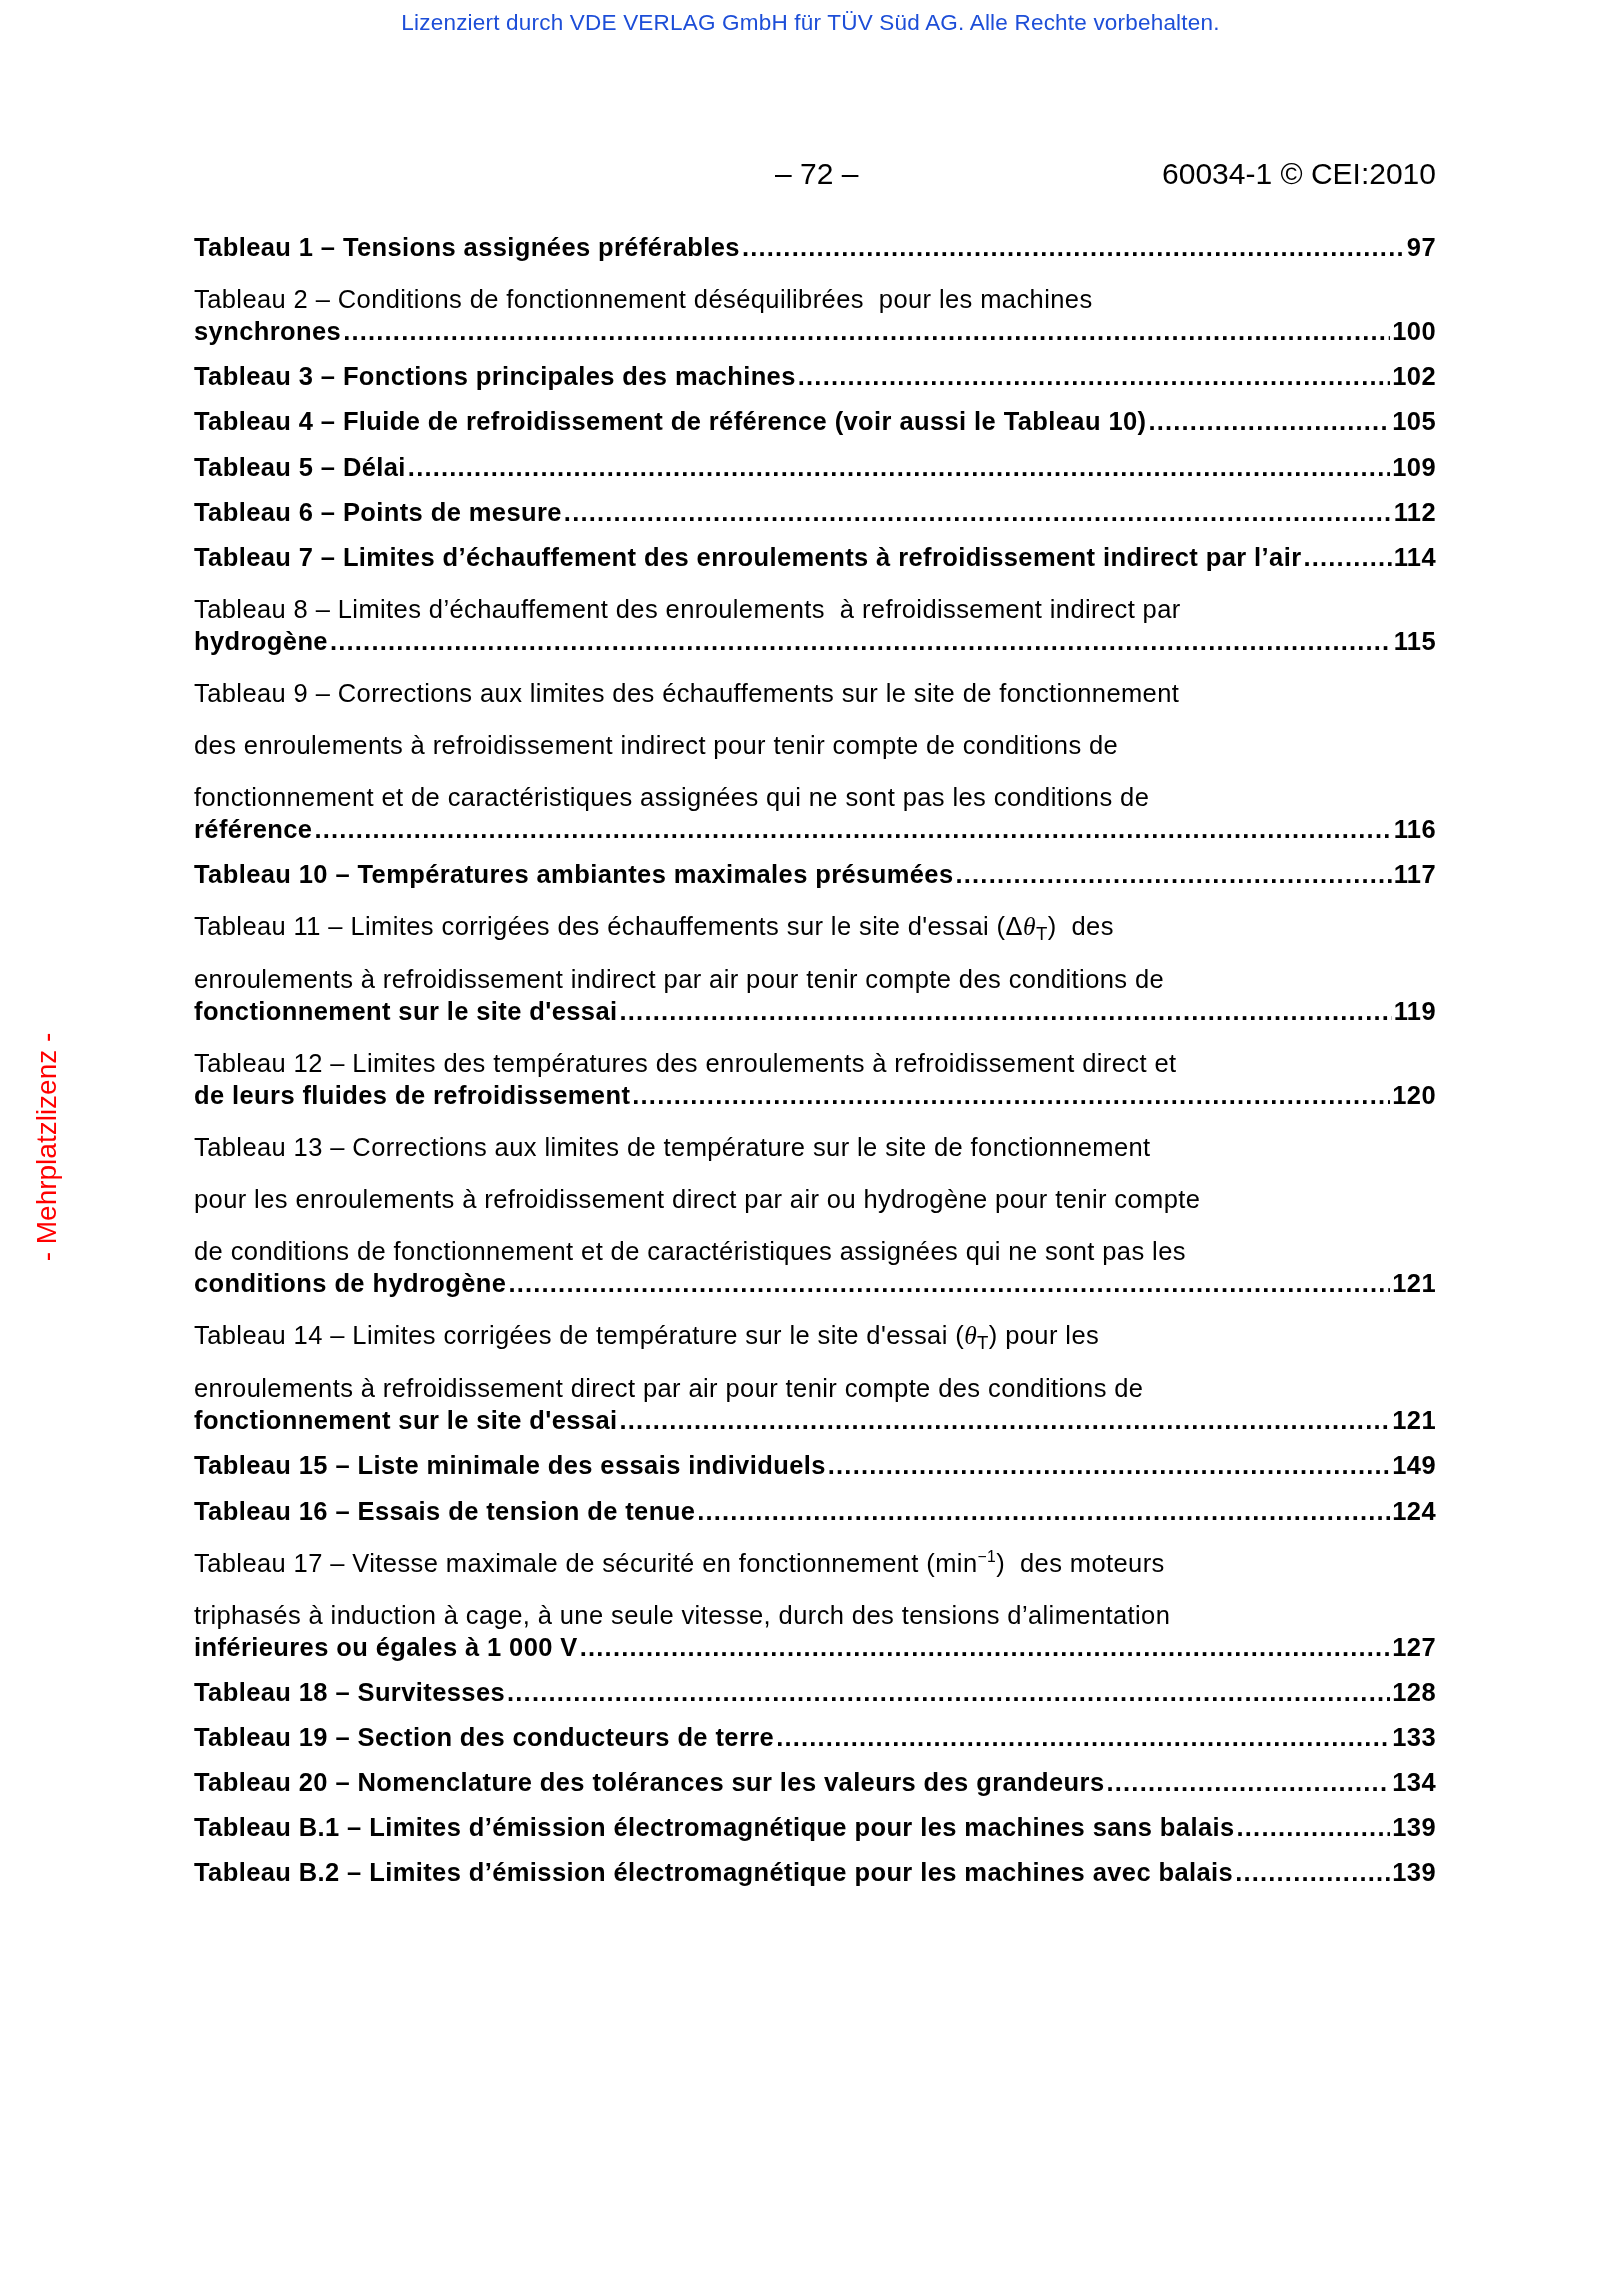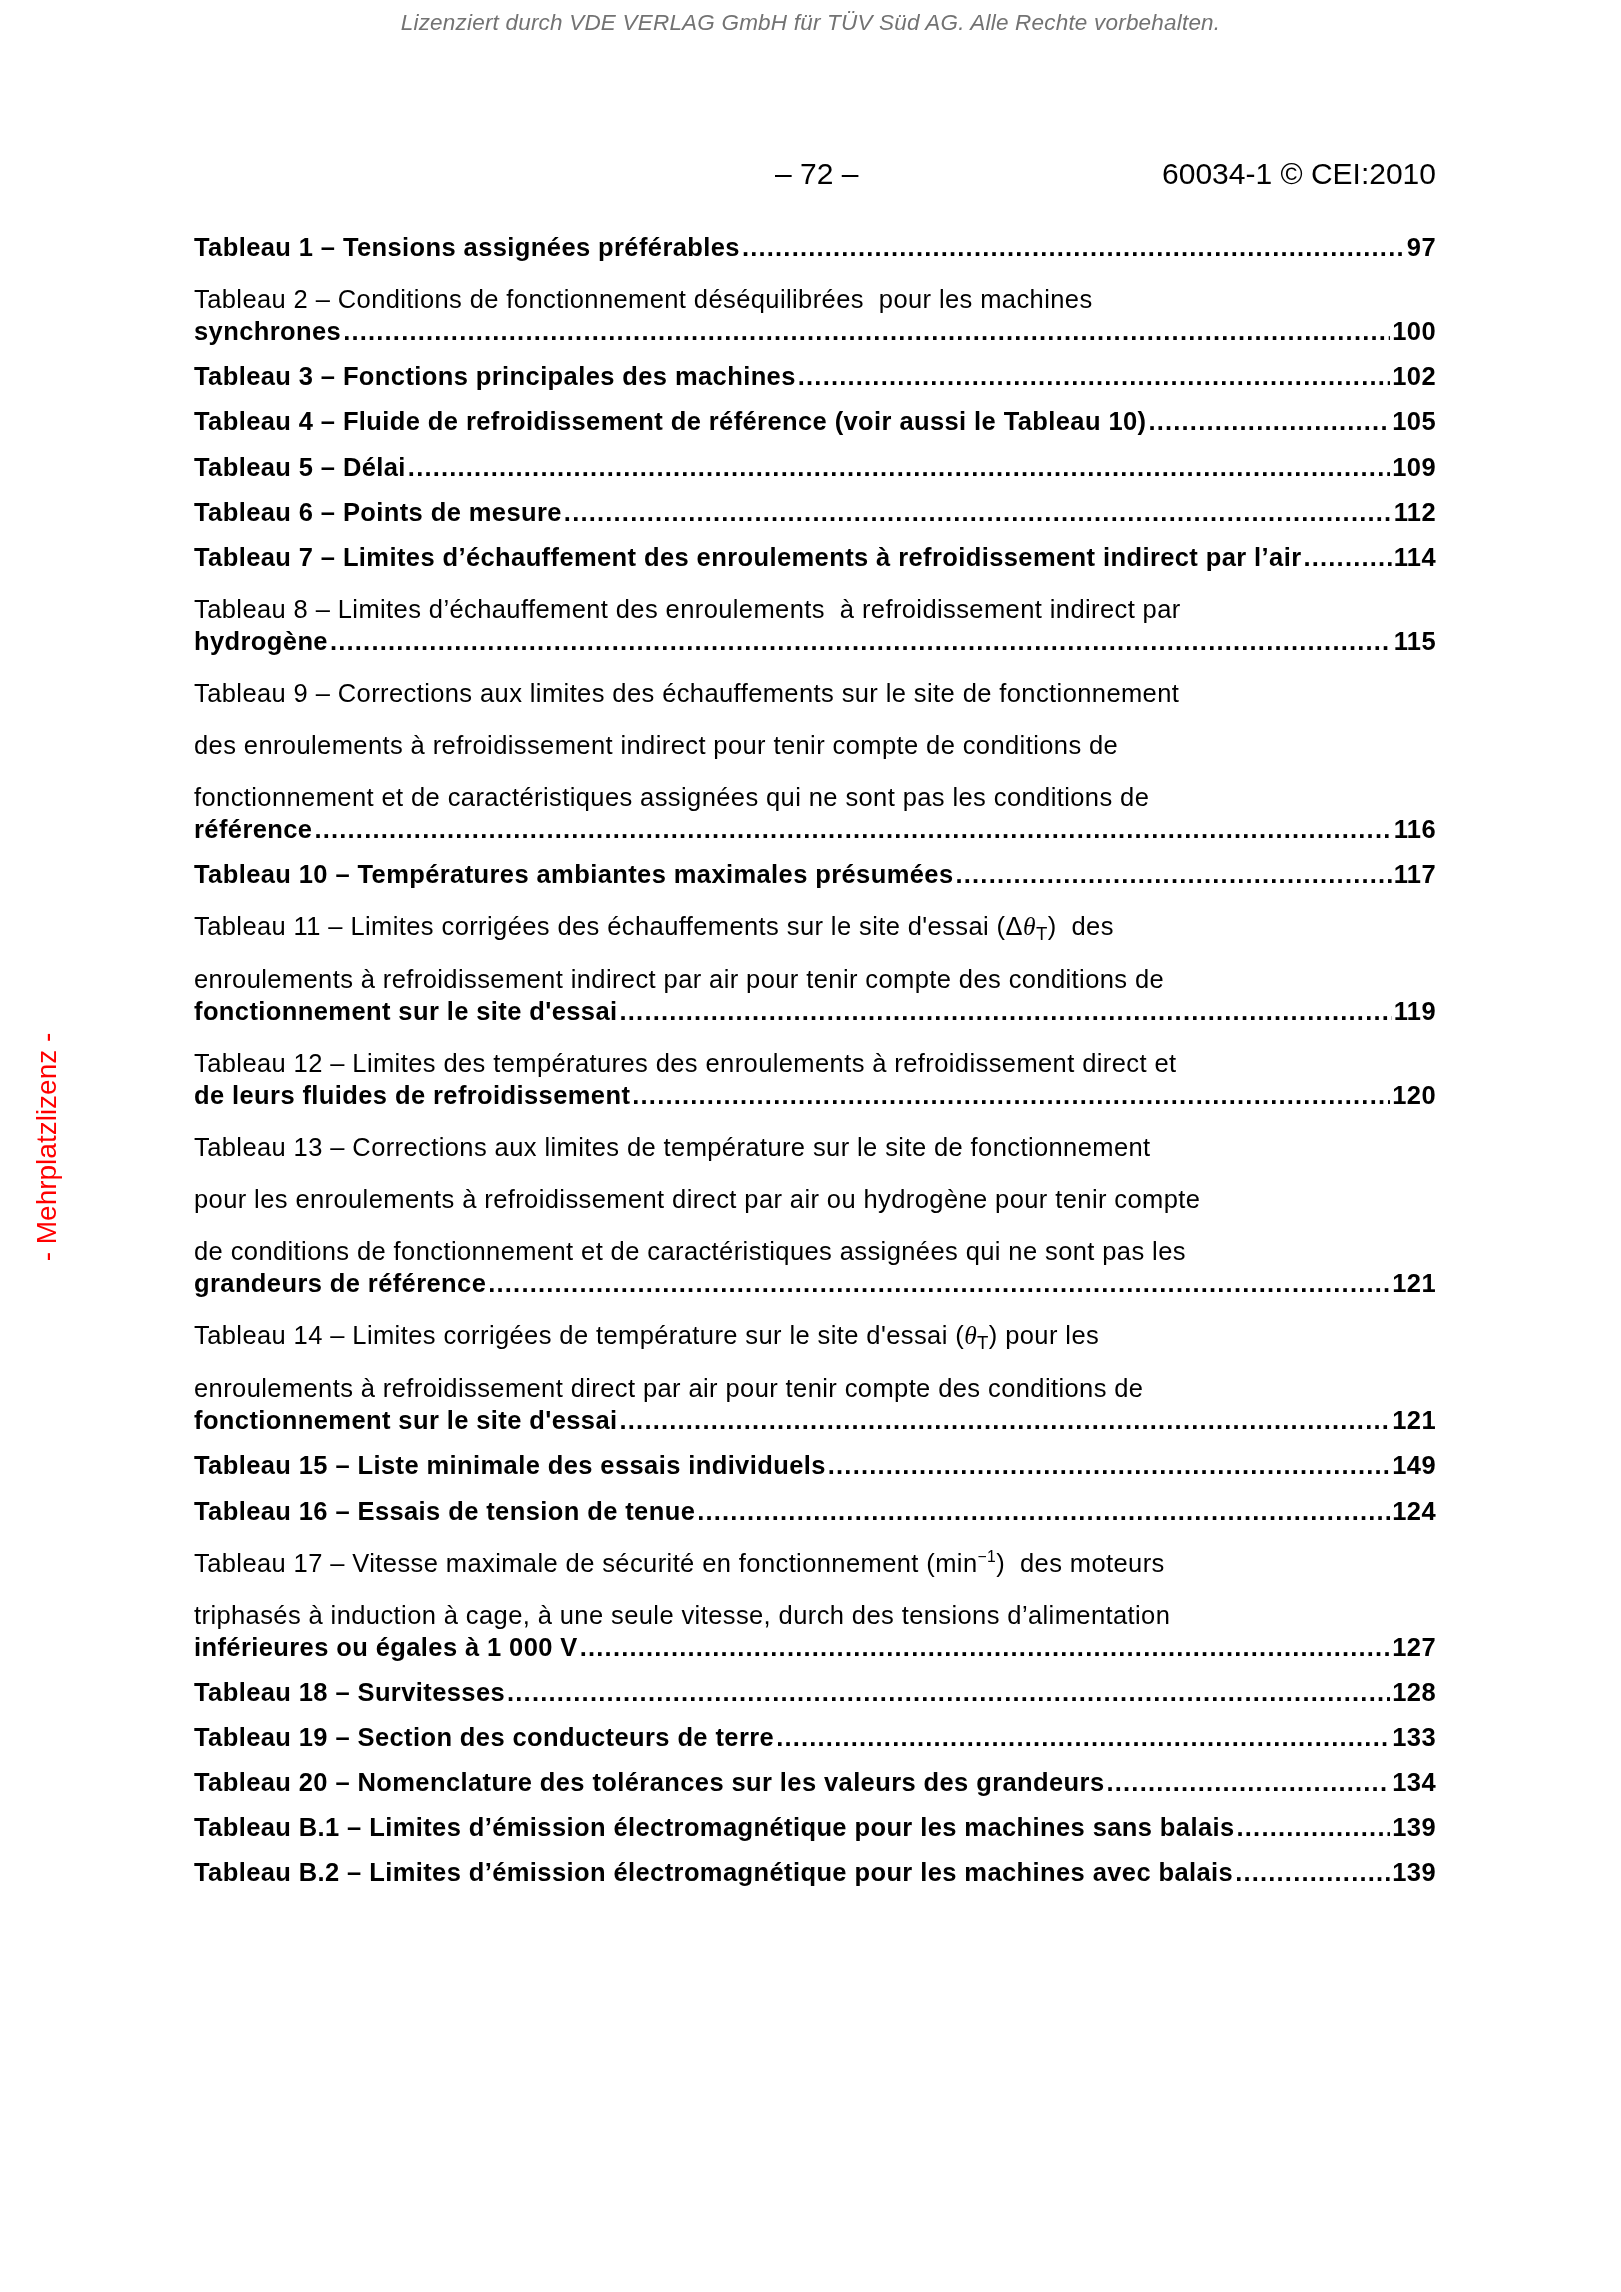--- a/index.html
+++ b/index.html
@@ -1,19 +1,19 @@
 <!DOCTYPE html>
 <html><head>
 <meta charset="utf-8">
 <style>
   html, body { margin: 0; padding: 0; background: #ffffff; }
   body { width: 1621px; height: 2293px; position: relative; overflow: hidden;
          font-family: "Liberation Sans", sans-serif; color: #000; }
   .license { position: absolute; top: 9.8px; left: 0; width: 1621px; text-align: center;
-             color: #737373; font-size: 22.5px; letter-spacing: 0.2px; font-style: italic; }
+             color: #1d4ed8; font-size: 22.5px; letter-spacing: 0.2px; }
   .side { position: absolute; left: 47px; top: 1147px; transform: translate(-50%, -50%) rotate(-90deg);
           color: #ff0000; font-size: 28px; white-space: nowrap; }
   .header { position: absolute; top: 157px; left: 194px; width: 1242px; height: 33px; font-size: 30px; }
   .header .pageno { position: absolute; left: 581px; top: 0; }
   .header .ref { position: absolute; right: 0; top: 0; }
   .toc { position: absolute; top: 231px; left: 194px; width: 1242px; font-size: 25.5px; line-height: 32px; letter-spacing: 0.4px; }
   .entry { margin-bottom: 13.2px; position: relative; }
   .entry .text { white-space: pre-wrap; margin-top: 20px; }
   .entry .last { display: flex; align-items: baseline; font-weight: bold; }
   .entry .last .t { white-space: nowrap; flex: 0 0 auto; }
@@ -127,21 +127,21 @@
         <span class="t">de leurs fluides de refroidissement </span>
         <span class="dots"></span>
         <span class="pg">120</span>
       </div>
     </div>
     <div class="entry">
       <span class="ml text">Tableau 13 – Corrections aux limites de température sur le site de fonctionnement</span>
       <span class="ml text">pour les enroulements à refroidissement direct par air ou hydrogène pour tenir compte</span>
       <span class="ml text">de conditions de fonctionnement et de caractéristiques assignées qui ne sont pas les</span>
       <div class="last">
-        <span class="t">grandeurs de référence</span>
+        <span class="t">conditions de hydrogène</span>
         <span class="dots"></span>
         <span class="pg">121</span>
       </div>
     </div>
     <div class="entry">
       <span class="ml text">Tableau 14 – Limites corrigées de température sur le site d'essai (<span class="it">θ</span><sub>T</sub>) pour les</span>
       <span class="ml text">enroulements à refroidissement direct par air pour tenir compte des conditions de</span>
       <div class="last">
         <span class="t">fonctionnement sur le site d'essai </span>
         <span class="dots"></span>

